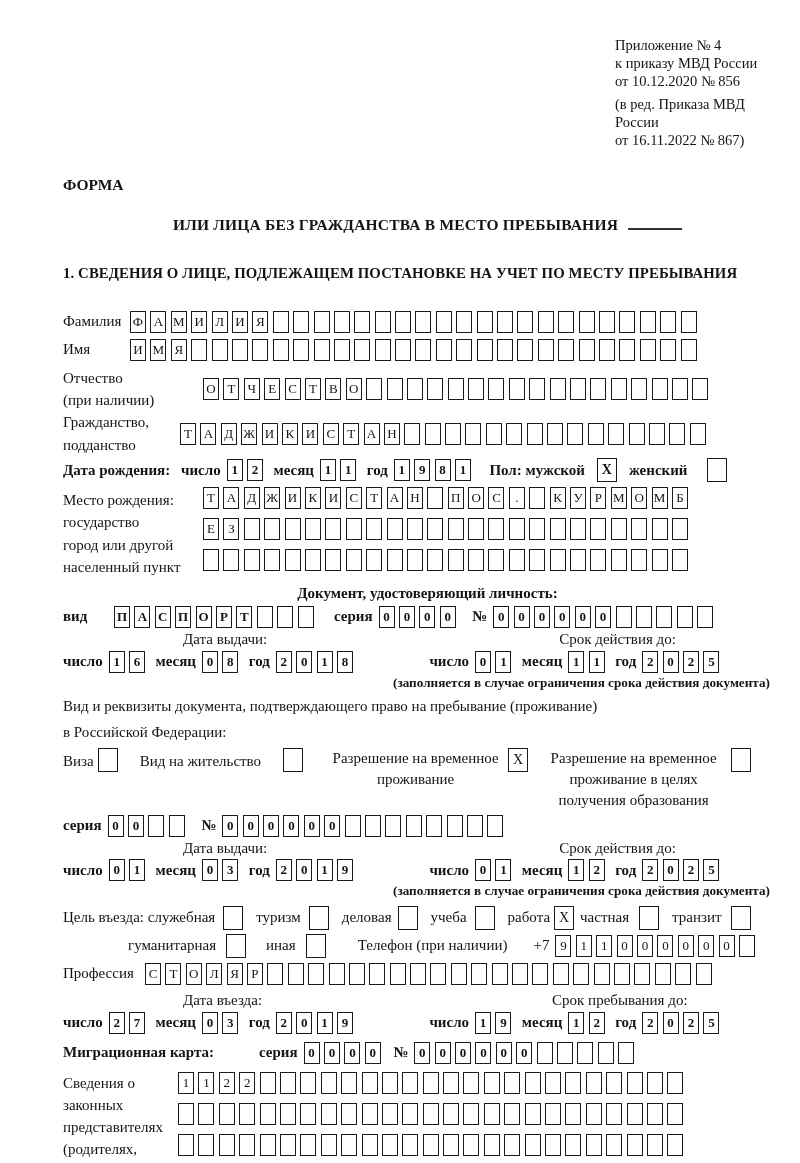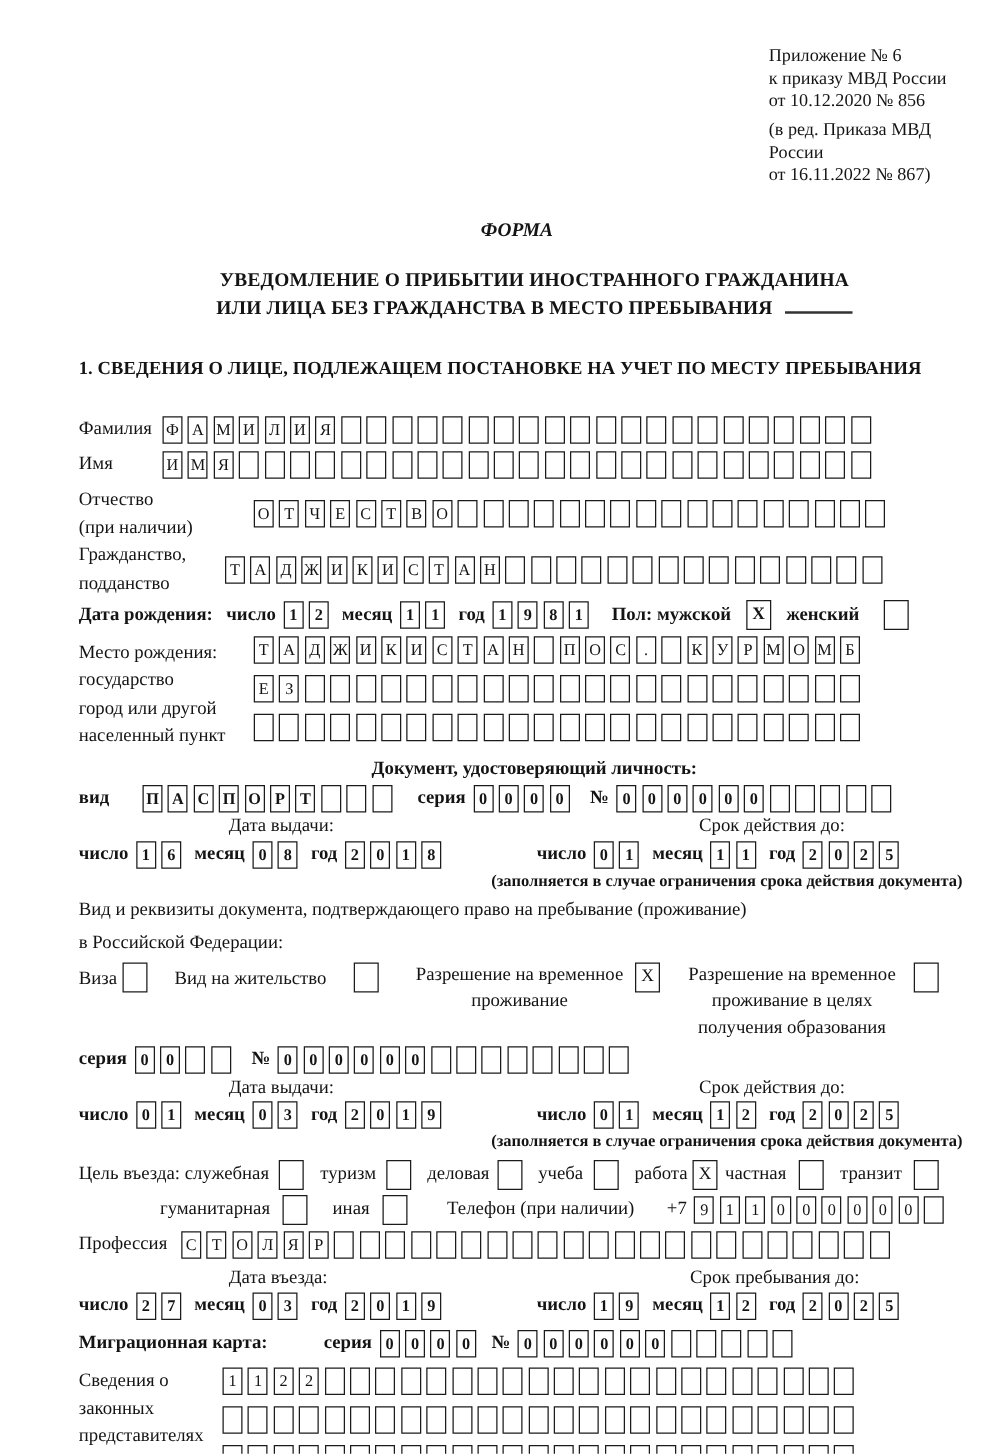--- a/index.html
+++ b/index.html
@@ -7,21 +7,21 @@
   body {
     width:800px; height:1163px; overflow:hidden;
     font-family:"Liberation Serif","DejaVu Serif",serif;
     color:#141414; font-size:15px; line-height:1.25;
   }
   .page { padding:36px 8px 0 63px; position:relative; }
 
   
   .note { margin-left:552px; font-size:14.5px; line-height:18px; }
   .note .n4 { margin-top:5px; }
-  .form-label { text-align:center; margin-right:28px; margin-top:26px; font-weight:bold; font-size:15.5px;font-style:italic; }
+  .form-label { text-align:left; margin-right:28px; margin-top:26px; font-weight:bold; font-size:15.5px; }
 
   .title { text-align:center; font-weight:bold; font-size:15.5px; margin-top:20px; line-height:22px; letter-spacing:.2px; }
   .blank-line { display:inline-block; width:54px; border-bottom:2px solid #333; height:14px; margin-left:10px; }
   .sec-heading { font-weight:bold; font-size:14.8px; margin-top:28px; letter-spacing:.1px; }
 
   
   .cells { display:flex; flex:0 0 auto; }
   .cell {
     flex:0 0 auto; width:16px; height:22px; margin-right:4.4px;
     border:1.5px solid #1b1b1b; text-align:center;
@@ -49,30 +49,29 @@
   .cstack { text-align:center; line-height:21px; }
 
   .reps { display:flex; margin-top:8px; }
 </style>
 </head>
 <body>
 
 <div class="page">
 
   <div class="note">
-    <div>Приложение № 6</div>
+    <div>Приложение № 4</div>
     <div>к приказу МВД России</div>
     <div>от 10.12.2020 № 856</div>
     <div class="n4">(в ред. Приказа МВД России</div>
     <div>от 16.11.2022 № 867)</div>
   </div>
   <div class="form-label">ФОРМА</div>
 
   <div class="title">
-    <div>УВЕДОМЛЕНИЕ О ПРИБЫТИИ ИНОСТРАННОГО ГРАЖДАНИНА</div>
     <div><span>ИЛИ ЛИЦА БЕЗ ГРАЖДАНСТВА В МЕСТО ПРЕБЫВАНИЯ</span><span class="blank-line"></span></div>
   </div>
 
   <div class="sec-heading">1. СВЕДЕНИЯ О ЛИЦЕ, ПОДЛЕЖАЩЕМ ПОСТАНОВКЕ НА УЧЕТ ПО МЕСТУ ПРЕБЫВАНИЯ</div>
 
   <div class="row" style="margin-top:28px">
     <span class="lbl" style="width:67px">Фамилия</span>
     <span class="cells">
         <span class="cell">Ф</span>
         <span class="cell">А</span>

